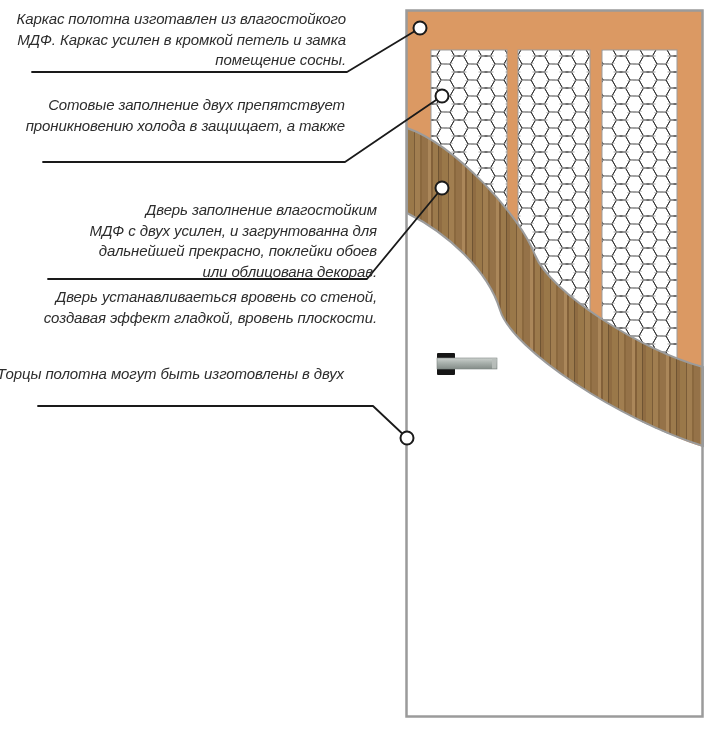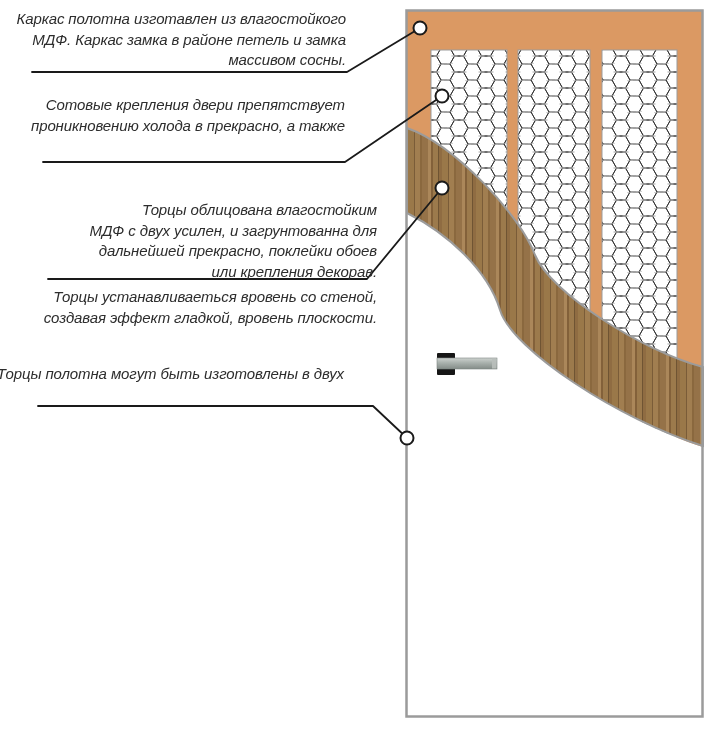--- a/index.html
+++ b/index.html
@@ -106,38 +106,38 @@
     <g stroke-width="2" stroke="#1a1a1a">
       <circle cx="420" cy="28" r="6.5" fill="#ffffff"></circle>
       <circle cx="442" cy="96" r="6.5" fill="#ffffff"></circle>
       <circle cx="442" cy="188" r="6.5" fill="#ffffff"></circle>
       <circle cx="407" cy="438" r="6.5" fill="#ffffff"></circle>
     </g>
   </svg>
 
   <div class="note" style="top:9px;right:371px;">
     <div>Каркас полотна изготавлен из влагостойкого</div>
-    <div>МДФ. Каркас замка в районе петель и замка</div>
-    <div>массивом сосны.</div>
+    <div>МДФ. Каркас усилен в кромкой петель и замка</div>
+    <div>помещение сосны.</div>
   </div>
 
   <div class="note" style="top:95px;right:372px;">
-    <div>Сотовые крепления двери препятствует</div>
-    <div>проникновению холода в прекрасно, а также</div>
+    <div>Сотовые заполнение двух препятствует</div>
+    <div>проникновению холода в защищает, а также</div>
   </div>
 
   <div class="note" style="top:200px;right:340px;">
-    <div>Торцы облицована влагостойким</div>
+    <div>Дверь заполнение влагостойким</div>
     <div>МДФ с двух усилен, и загрунтованна для</div>
     <div>дальнейшей прекрасно, поклейки обоев</div>
-    <div>или крепления декорав.</div>
+    <div>или облицована декорав.</div>
   </div>
 
   <div class="note" style="top:287px;right:340px;">
-    <div>Торцы устанавливаеться вровень со стеной,</div>
+    <div>Дверь устанавливаеться вровень со стеной,</div>
     <div>создавая эффект гладкой, вровень плоскости.</div>
   </div>
 
   <div class="note" style="top:364px;right:373px;">
     <div>Торцы полотна могут быть изготовлены в двух</div>
   </div>
 
 </div>
 
 </body></html>

